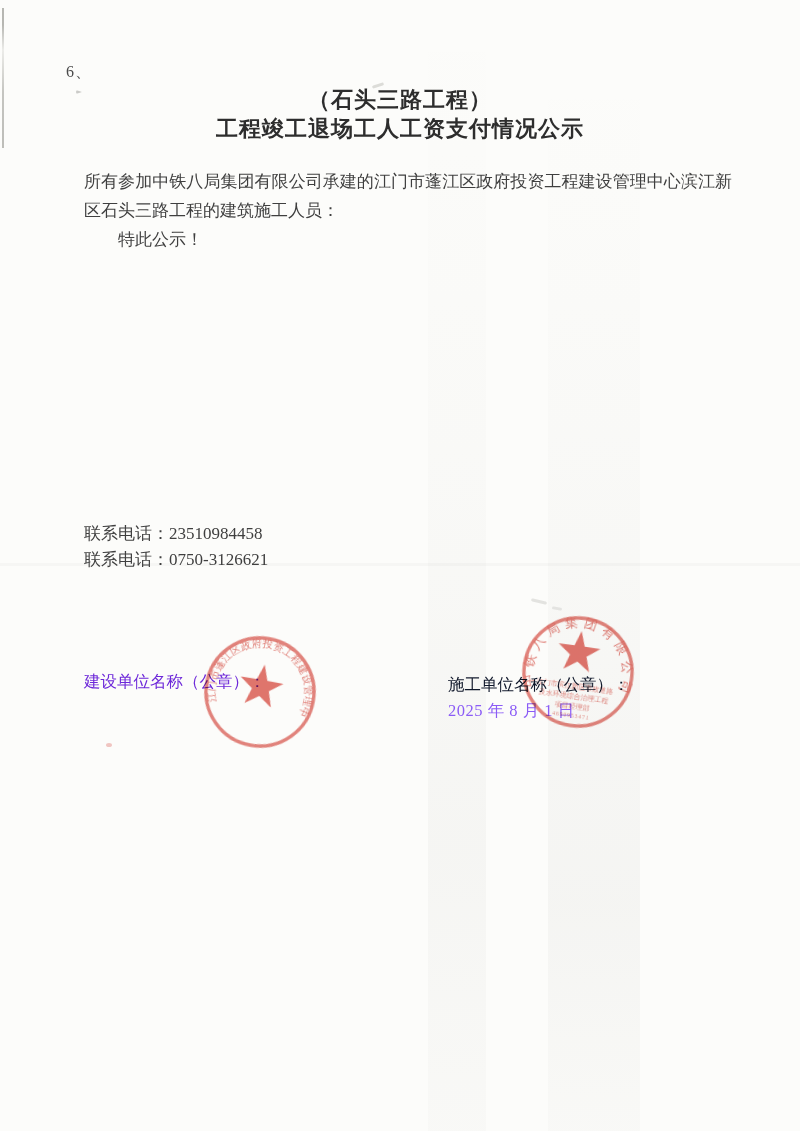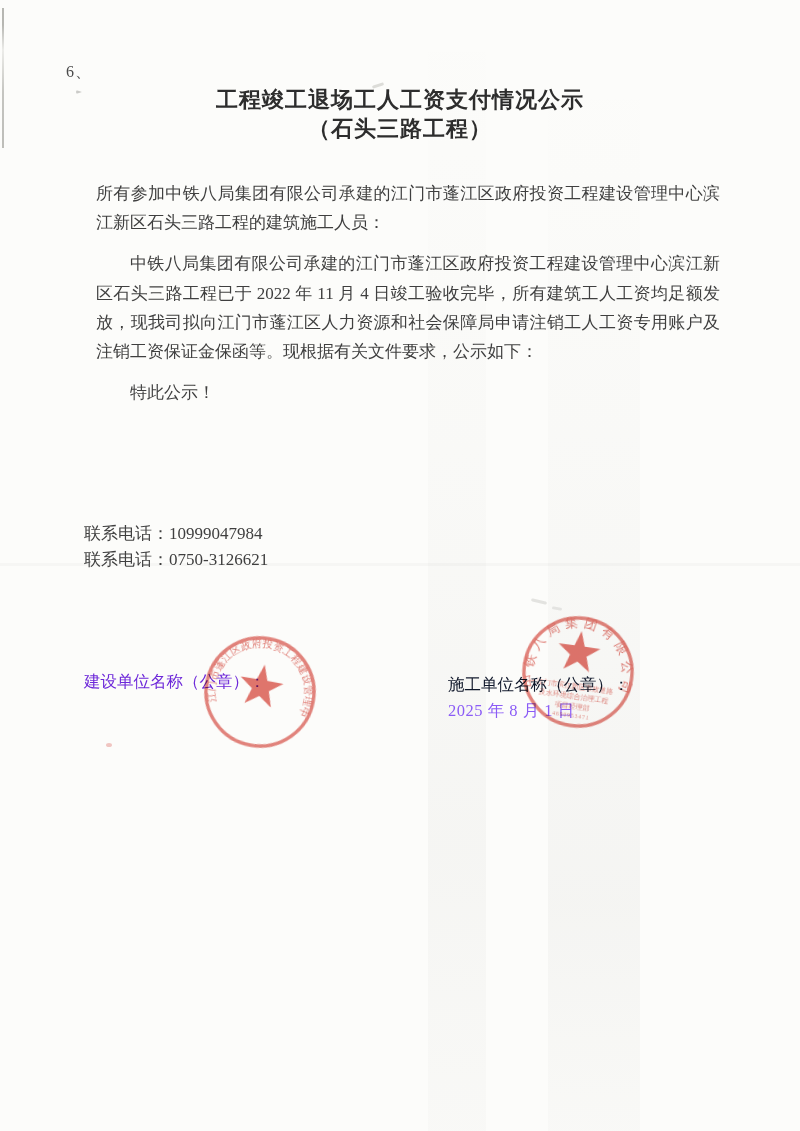--- a/index.html
+++ b/index.html
@@ -26,21 +26,21 @@
   .smudge.s3{left:531px;top:600px;width:16px;height:3px;transform:rotate(14deg);opacity:.45;}
   .smudge.s4{left:552px;top:607px;width:10px;height:3px;transform:rotate(10deg);opacity:.4;}
   .pinkdot{position:absolute;left:106px;top:743px;width:6px;height:4px;border-radius:50%;
     background:rgba(226,130,125,.45);}
   
   .corner-number{position:absolute;left:66px;top:62px;font-size:16px;color:#4b4b4b;letter-spacing:1px;}
   .doc-title{position:absolute;left:0;top:85px;width:100%;text-align:center;
     font-weight:700;font-size:22px;line-height:29px;color:#2d2d2d;letter-spacing:1px;}
   .doc-body{position:absolute;left:84px;top:167px;width:648px;
     font-size:17px;line-height:29.2px;text-align:justify;}
-  .doc-body p{margin:12px;}
+  .doc-body p{margin:0;}
   .doc-body p.indent{text-indent:2em;}
   .contact{position:absolute;left:84px;top:521px;font-size:17px;line-height:26.4px;}
   .contact div{white-space:nowrap;}
   .sign-label-left{position:absolute;left:84px;top:671px;font-size:16.5px;color:#6d28d9;}
   .sign-label-right{position:absolute;left:448px;top:674px;font-size:16.5px;color:#0f172a;}
   .sign-date{position:absolute;left:448px;top:700px;font-size:16.5px;color:#8b5cf6;letter-spacing:.5px;}
   
   .stamp{position:absolute;mix-blend-mode:multiply;filter:blur(.4px);opacity:.88;}
   .stamp.left{left:195px;top:627px;transform:rotate(10deg);}
   .stamp.right{left:513px;top:607px;transform:rotate(8deg);}
@@ -56,32 +56,31 @@
   <div class="hband"></div>
   <div class="smudge s1"></div>
   <div class="smudge s2"></div>
   <div class="smudge s3"></div>
   <div class="smudge s4"></div>
   <div class="pinkdot"></div>
 
   <div class="corner-number">6、</div>
 
   <div class="doc-title">
+    <div>（石头三路工程）</div>
     <div>工程竣工退场工人工资支付情况公示</div>
-    <div>（石头三路工程）</div>
   </div>
 
   <div class="doc-body">
     <p>所有参加中铁八局集团有限公司承建的江门市蓬江区政府投资工程建设管理中心滨江新区石头三路工程的建筑施工人员：</p>
-    <p class="indent">中铁八局集团有限公司承建的江门市蓬江区政府投资工程建设管理中心滨江新区石头三路工程已于 2022 年 11 月 4 日竣工验收完毕，所有建筑工人工资均足额发放，现我司拟向江门市蓬江区人力资源和社会保障局申请注销工人工资专用账户及注销工资保证金保函等。现根据有关文件要求，公示如下：</p>
     <p class="indent">特此公示！</p>
   </div>
 
   <div class="contact">
-    <div>联系电话：10999047984</div>
+    <div>联系电话：23510984458</div>
     <div>联系电话：0750-3126621</div>
   </div>
 
   <div class="sign-label-left">建设单位名称（公章）：</div>
   <div class="sign-label-right">施工单位名称（公章）：</div>
   <div class="sign-date">2025 年 8 月 1 日</div>
 
   <svg class="stamp left" width="130" height="130" viewBox="0 0 130 130">
     <circle cx="65" cy="65" r="54" fill="none" stroke="#d9544a" stroke-width="3.4" opacity="0.82"></circle>
     <path id="arcL" d="M 24.2 84 A 45 45 0 1 1 105.8 84" fill="none"></path>

